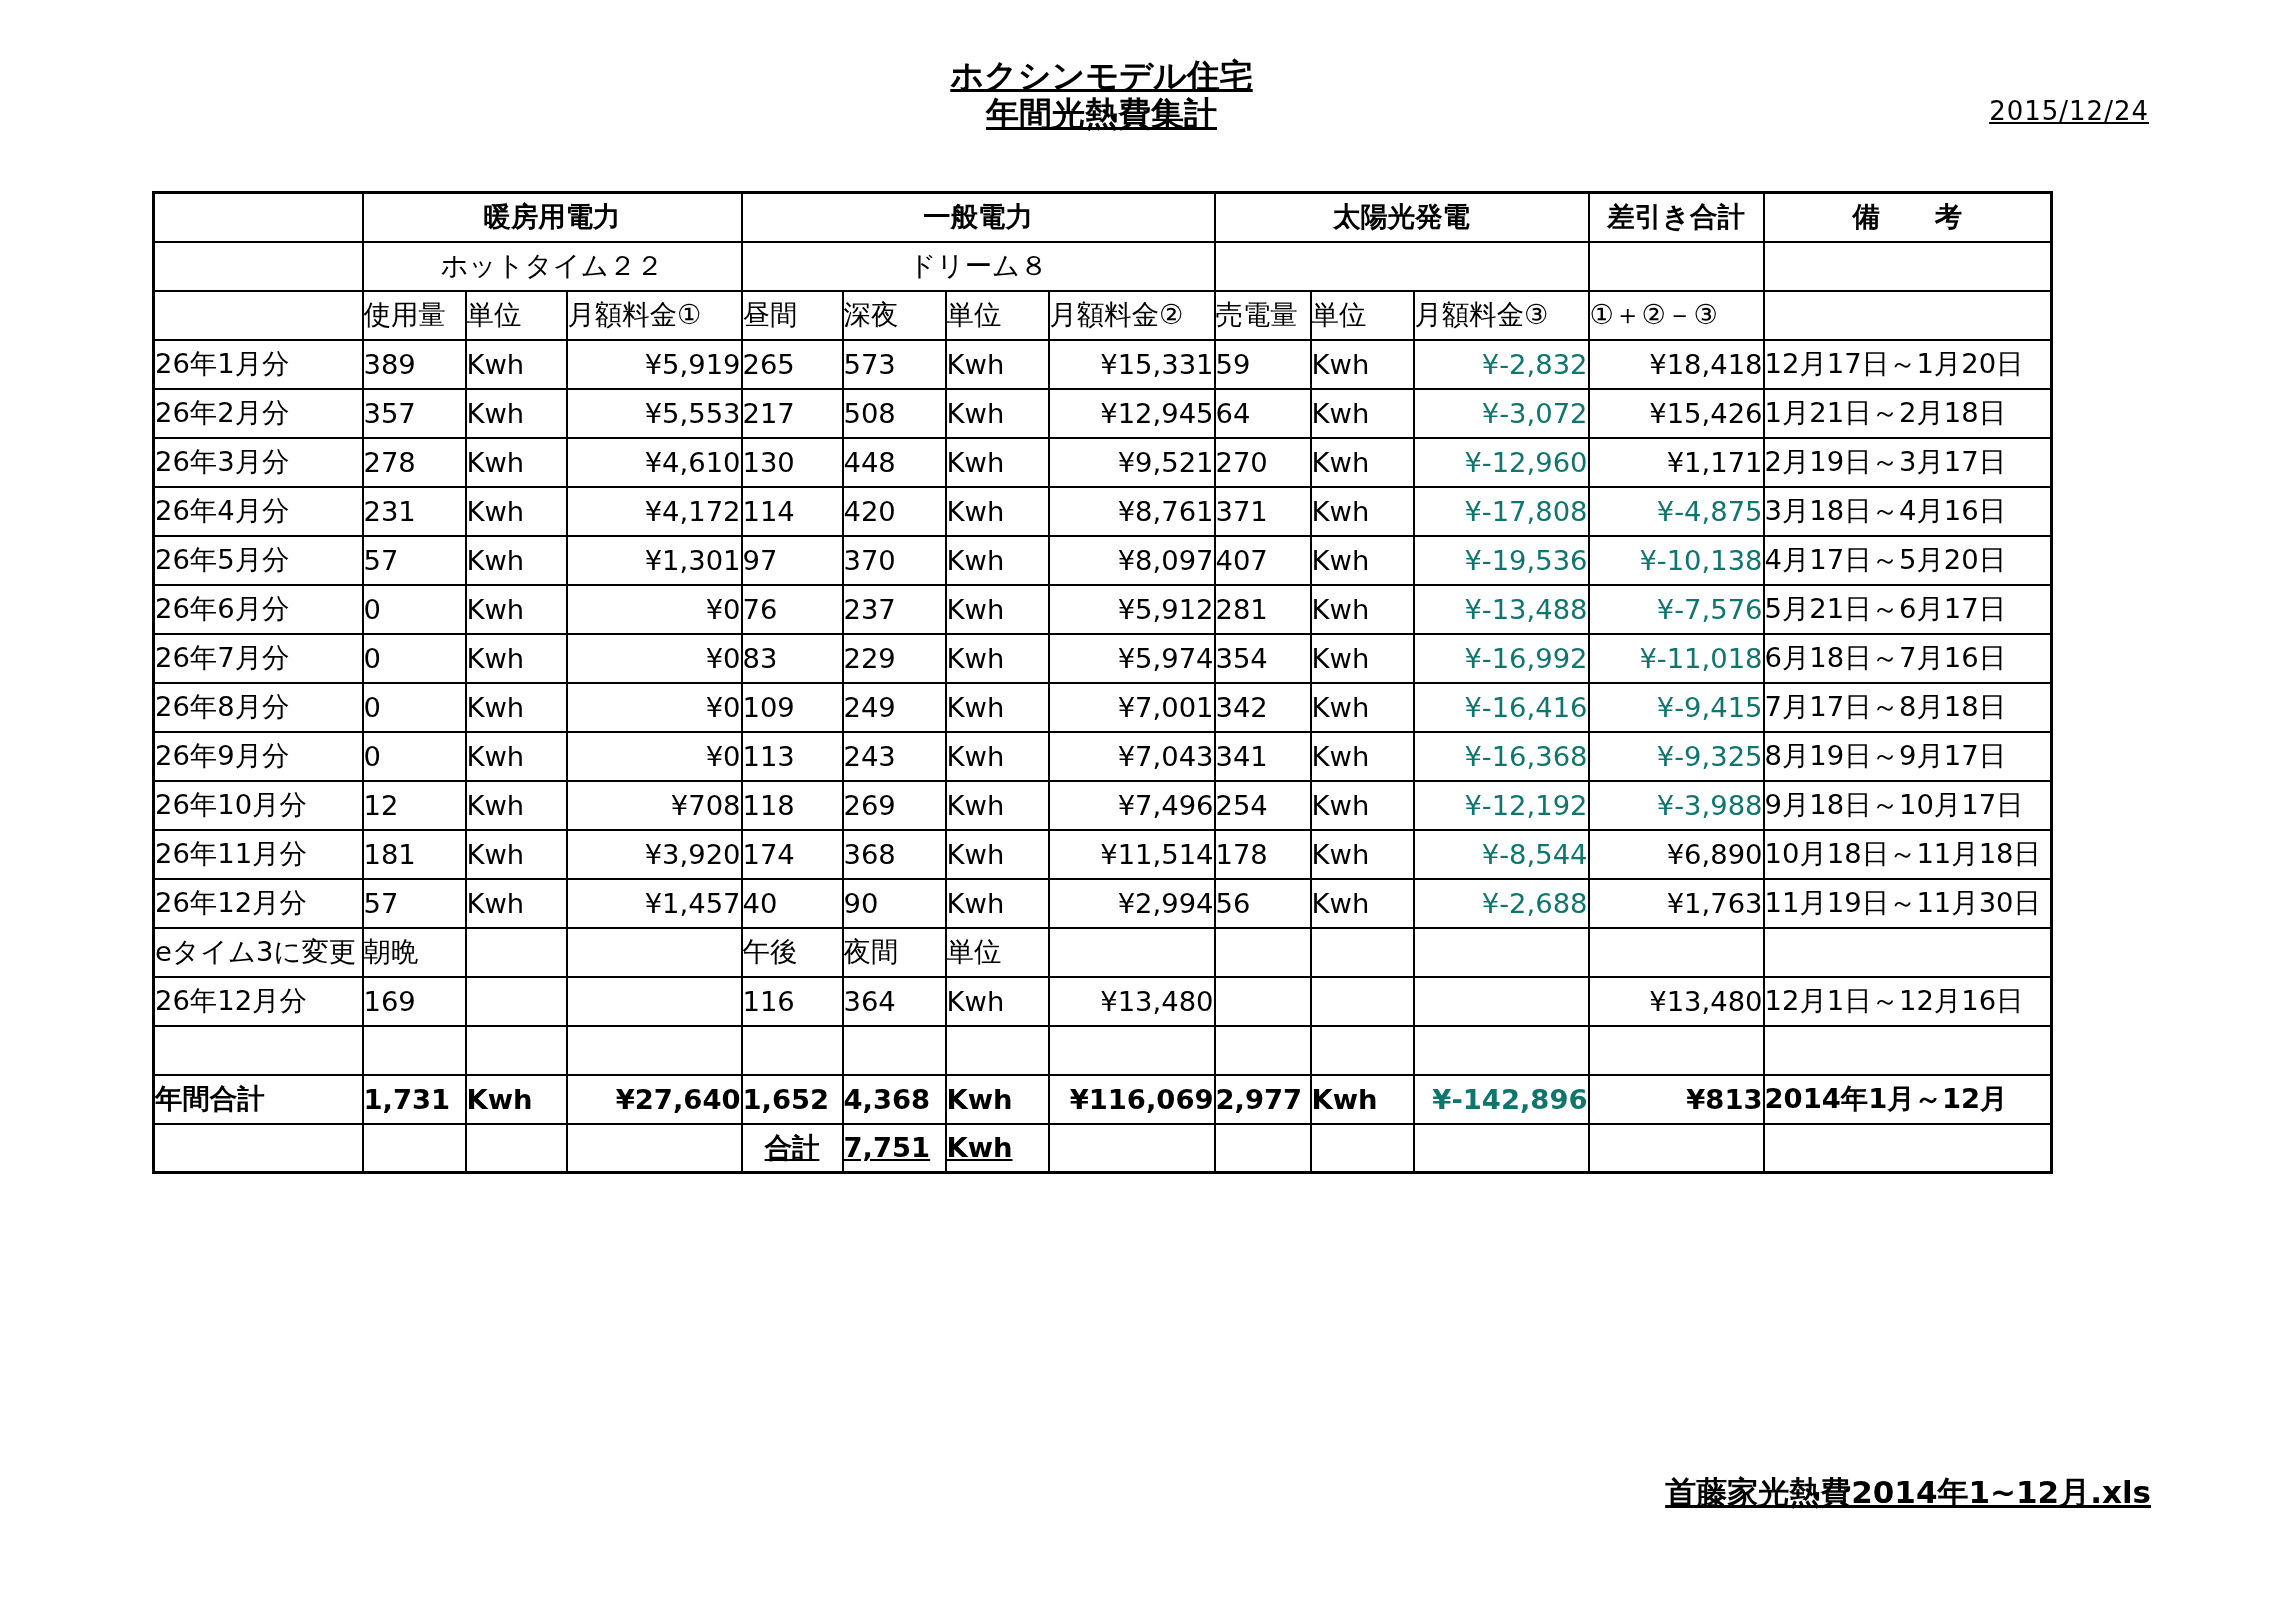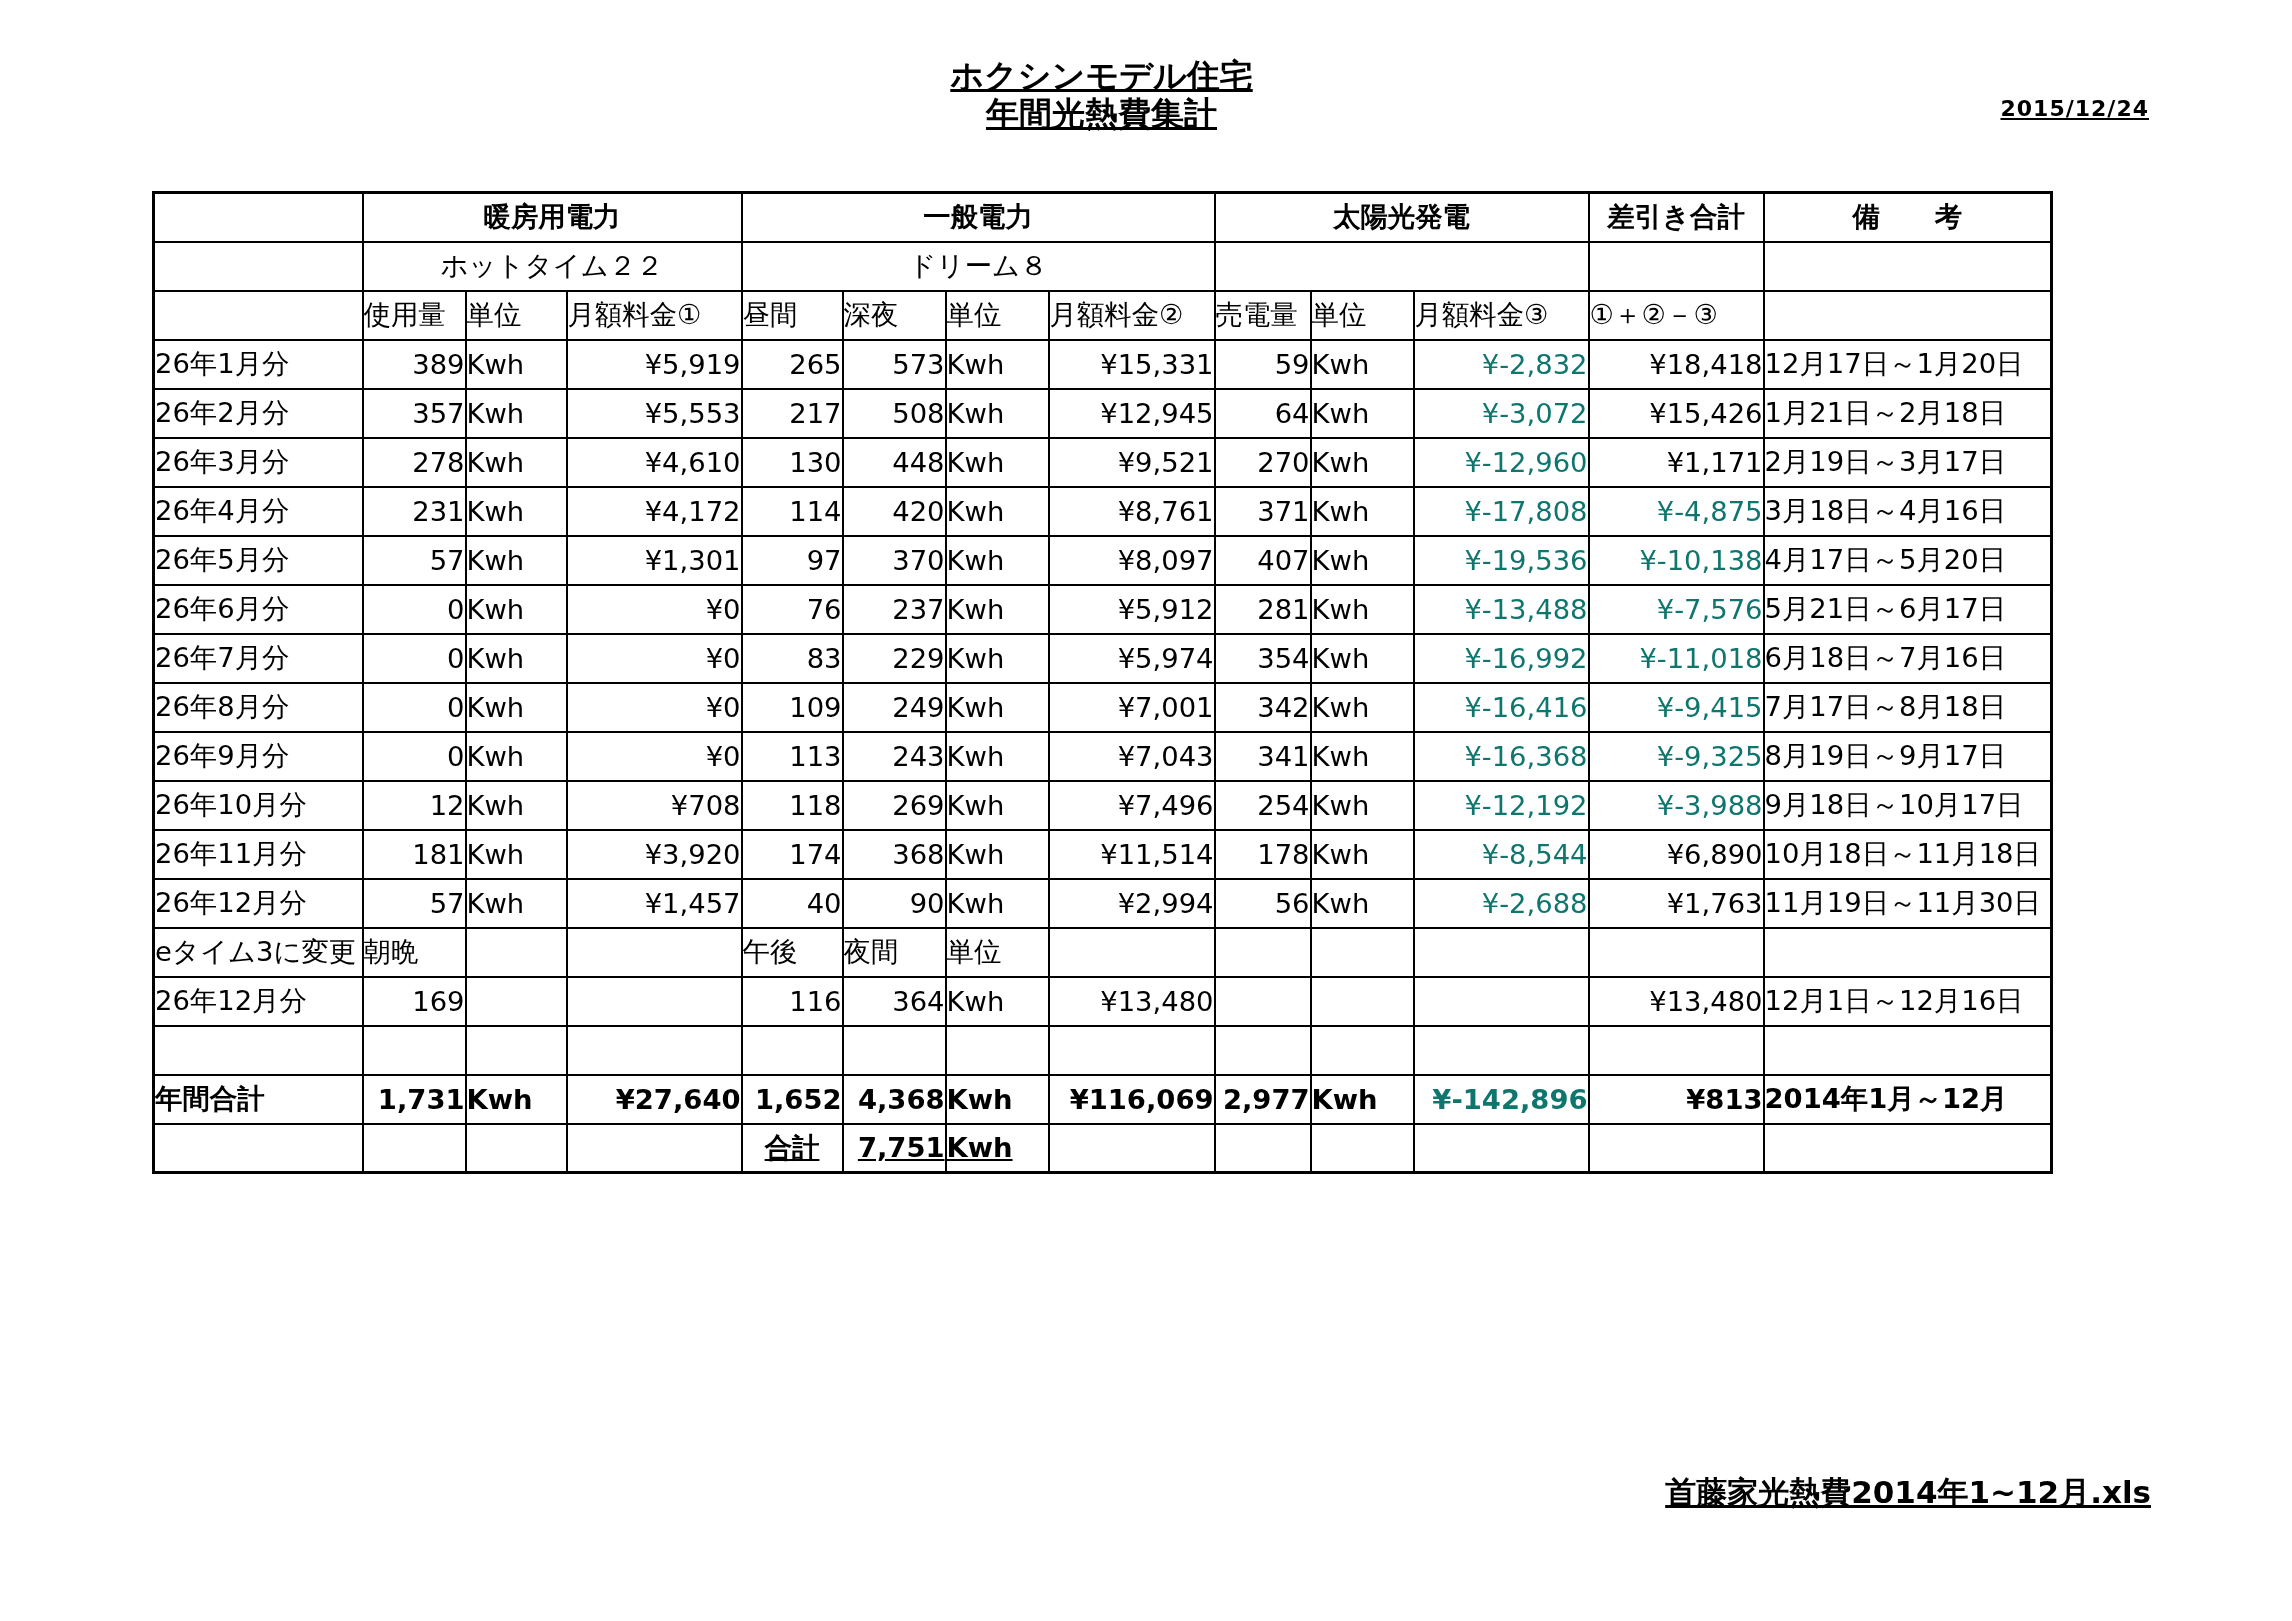--- a/index.html
+++ b/index.html
@@ -1,38 +1,38 @@
 <!DOCTYPE html>
 <html><head>
 <meta charset="utf-8">
 <style>
   html,body{margin:0;padding:0;background:#fff;}
   .page{position:relative;width:2293px;height:1621px;background:#ffffff;overflow:hidden;
         font-family:"DejaVu Sans","Liberation Sans",sans-serif;color:#000;}
   .title-block{position:absolute;left:152px;top:57px;width:1899px;text-align:center;
         font-weight:bold;font-size:33px;line-height:38px;}
   .title-block .u{text-decoration:underline;}
-  .doc-date{position:absolute;top:96px;right:144px;font-weight:bold;font-size:22px;
+  .doc-date{position:absolute;top:96px;right:144px;font-weight:normal;font-size:26px;
         text-decoration:underline;letter-spacing:1px;text-align:center;}
   .doc-footer{position:absolute;top:1472px;right:142px;font-weight:bold;font-size:31px;
         text-decoration:underline;}
   table.sheet{position:absolute;left:152px;top:191px;width:1899px;border-collapse:collapse;
         table-layout:fixed;border:3.9px solid #000;}
   table.sheet tr{height:49px;}
   table.sheet td{border:2px solid #000;font-size:27.4px;white-space:nowrap;overflow:visible;
         padding:0;vertical-align:middle;}
   td.gl{border-left-width:2.9px;}
   tr.season td{border-bottom-width:2.9px;}
   tr.total td{border-top-width:2.9px;font-weight:bold;}
   tr.sumrow td{font-weight:bold;text-decoration:underline;}
   .ghead{font-weight:bold;text-align:center;font-size:30px;border-radius:24px;}
   .phead{text-align:center;}
   .chead{text-align:left;padding:0 3.9px;}
   .lbl{text-align:left;padding-left:5.9px;}
-  .num{text-align:right;padding-right:11.8px;}
+  .num{text-align:left;padding-right:11.8px;}
   .unit{text-align:left;padding-left:5.9px;}
   .cur{text-align:right;padding-right:7.8px;}
   .rem{text-align:left;padding-left:5.9px;}
   .ctr{text-align:center;}
   .red{color:#0f766e;}
 </style>
 </head>
 <body>
 
 <div class="page">

